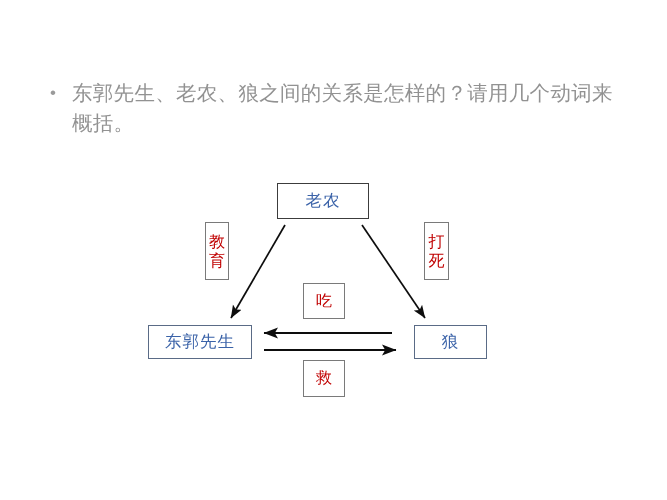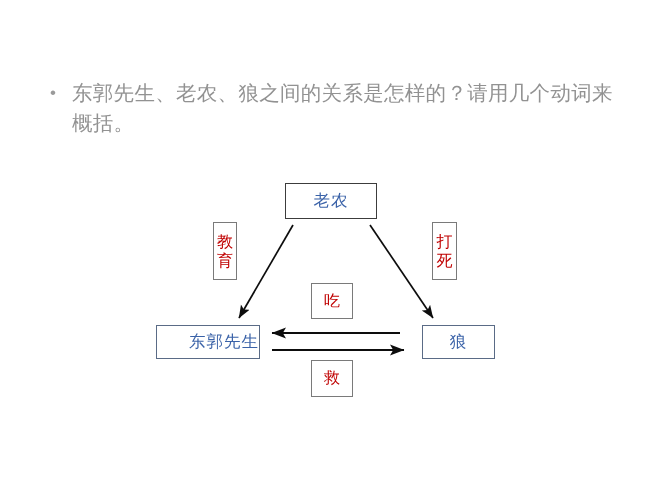--- a/index.html
+++ b/index.html
@@ -46,21 +46,21 @@
     color: #929292;
     font-size: 20.5px;
     line-height: 30px;
     letter-spacing: 0.3px;
     font-family: "DejaVu Sans", "Liberation Sans", sans-serif;
   }
 
   
   #diagram {
     position: absolute;
-    left: 8px;
+    left: 0;
     top: 0;
     width: 648px;
     height: 500px;
   }
   #arrow-layer {
     position: absolute;
     left: 0; top: 0;
     width: 667px;
     height: 500px;
   }
@@ -104,21 +104,21 @@
     display: flex;
     align-items: center;
     justify-content: center;
     color: #c00000;
     font-size: 16px;
     font-family: "DejaVu Sans", "Liberation Sans", sans-serif;
   }
 
   
   #node-laonong      { left: 277px; top: 183px; width: 92px;  height: 36px; }
-  #node-dongguo      { left: 148px; top: 325px; width: 104px; height: 34px; justify-content: flex-end; }
+  #node-dongguo      { left: 148px; top: 325px; width: 104px; height: 34px; }
   #node-lang         { left: 414px; top: 325px; width: 73px;  height: 34px; }
 
   #label-jiaoyu      { left: 205px; top: 222px; width: 24px;  height: 58px; }
   #label-dasi        { left: 424px; top: 222px; width: 25px;  height: 58px; }
   #label-chi         { left: 303px; top: 283px; width: 42px;  height: 36px; }
   #label-jiu         { left: 303px; top: 360px; width: 42px;  height: 37px; }
 </style>
 </head>
 <body>
 

